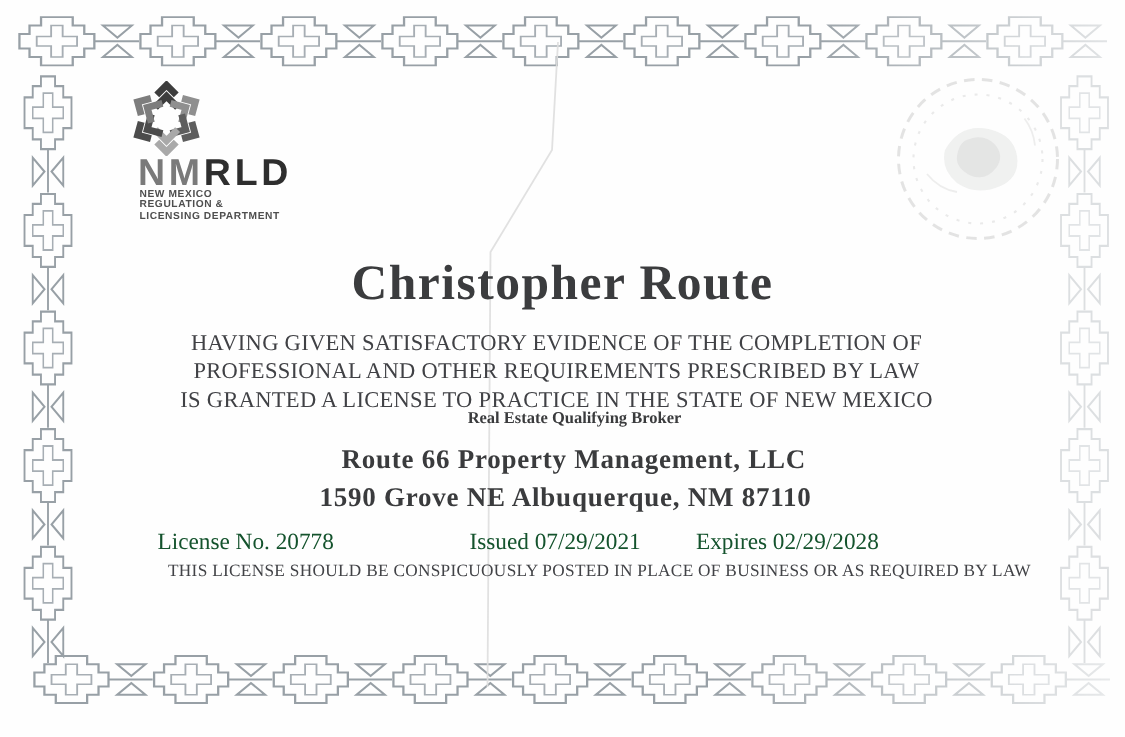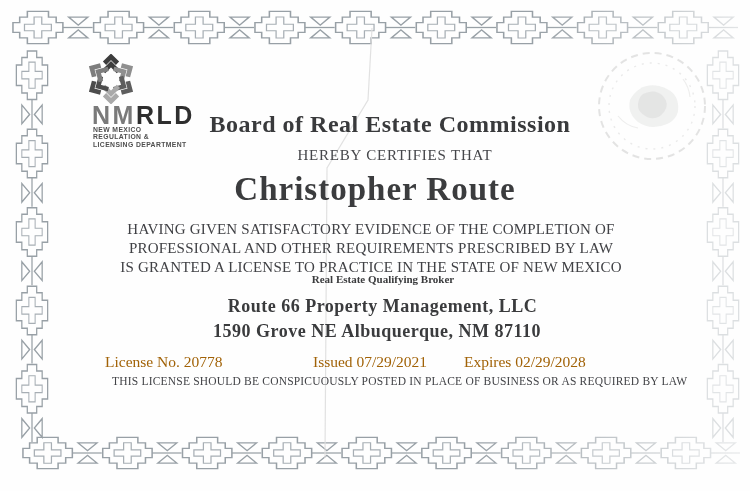--- a/index.html
+++ b/index.html
@@ -46,21 +46,21 @@
     font-size:33px;font-weight:700;letter-spacing:1px;color:#3b3c3e;}
   .statement{top:220px;left:-8px;right:0;
     font-size:15px;line-height:19px;letter-spacing:.2px;color:#404145;}
   .license-type{top:273px;left:16px;right:0;
     font-size:11px;font-weight:700;color:#3a3b3d;}
   .company{top:296px;left:15px;right:0;
     font-size:18px;font-weight:700;letter-spacing:.5px;color:#3a3b3d;}
   .address{top:321px;left:4px;right:0;
     font-size:18px;font-weight:700;letter-spacing:.5px;color:#3a3b3d;}
   .license-row{position:absolute;top:353px;left:0;width:750px;height:22px;
-    font-size:15.5px;color:#a16207;}
+    font-size:15.5px;color:#14532d;}
   .license-row span{position:absolute;white-space:nowrap;}
   .lic-no{left:105px;}
   .lic-issued{left:313px;}
   .lic-expires{left:464px;}
   .notice{position:absolute;top:375px;left:112px;
     font-size:11.5px;letter-spacing:.2px;color:#424347;white-space:nowrap;}
   
   .seal{position:absolute;left:588px;top:44px;opacity:.7;}
   .fold{position:absolute;left:0;top:0;}
 </style>
@@ -163,22 +163,20 @@
       <path fill="#c9cac9" opacity=".5" d="M55,50 q12,-6 20,2 q7,8 1,16 q-7,9 -17,5 q-10,-5 -9,-13 q1,-7 5,-10 z"></path>
     </svg>
   </div>
 
   <div class="fold">
     <svg width="750" height="491" viewBox="0 0 750 491">
       <polyline points="372,28 368,100 327,168 325,458" fill="none" stroke="#dedede" stroke-width="1.2" opacity=".9"></polyline>
     </svg>
   </div>
 
-  <div class="blk board-title">Board of Real Estate Commission</div>
-  <div class="blk certifies">HEREBY CERTIFIES THAT</div>
   <div class="blk licensee">Christopher Route</div>
 
   <div class="blk statement">
     <div>HAVING GIVEN SATISFACTORY EVIDENCE OF THE COMPLETION OF</div>
     <div>PROFESSIONAL AND OTHER REQUIREMENTS PRESCRIBED BY LAW</div>
     <div>IS GRANTED A LICENSE TO PRACTICE IN THE STATE OF NEW MEXICO</div>
   </div>
 
   <div class="blk license-type">Real Estate Qualifying Broker</div>
   <div class="blk company">Route 66 Property Management, LLC</div>

